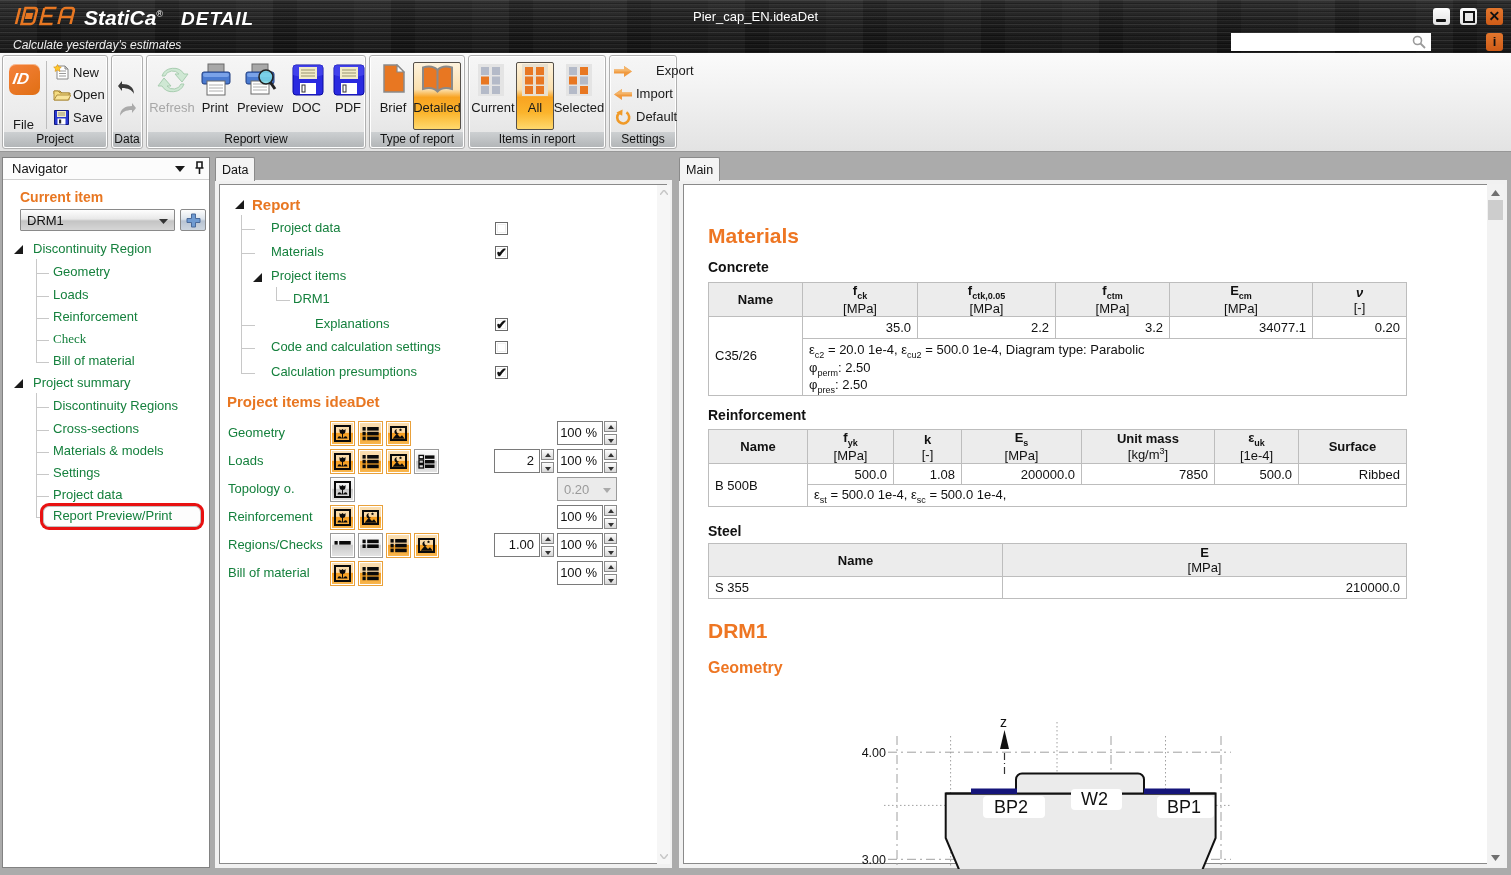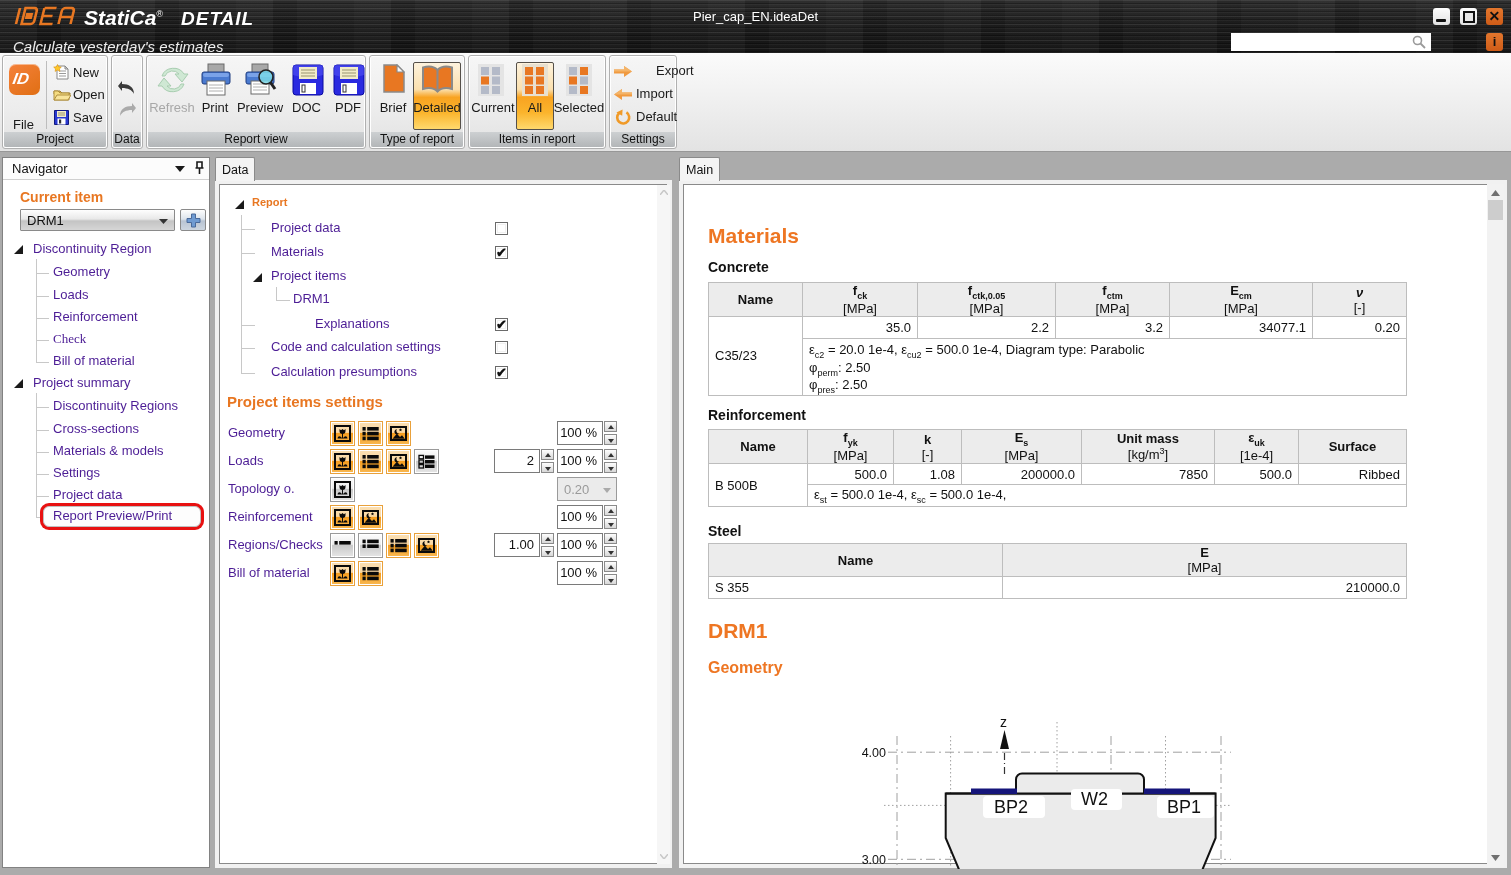--- a/index.html
+++ b/index.html
@@ -11,21 +11,21 @@
 #titlebar { position:absolute; left:0; top:0; width:1511px; height:53px;
   background:
     repeating-linear-gradient(90deg, rgba(255,255,255,0.030) 0 37px, rgba(0,0,0,0.05) 37px 61px, rgba(255,255,255,0.015) 61px 118px),
     repeating-linear-gradient(180deg, rgba(255,255,255,0.085) 0 1px, rgba(0,0,0,0) 1px 3px, rgba(0,0,0,0.30) 3px 4px, rgba(255,255,255,0.04) 4px 5px, rgba(0,0,0,0) 5px 7px, rgba(0,0,0,0.18) 7px 8px),
     linear-gradient(180deg,#2c2c2c 0%,#1d1d1d 45%,#141414 100%);
   color:#fff; }
 #logo { position:absolute; left:13px; top:7px; font-style:italic; font-weight:bold; }
 #statica { position:absolute; left:84px; top:6px; color:#fff; font-size:21px; font-style:italic; font-weight:bold; }
 #statica sup { font-size:9px; font-weight:normal; }
 #detail { position:absolute; left:181px; top:8px; color:#fff; font-size:19px; font-style:italic; font-weight:bold; letter-spacing:1px; }
-#tagline { position:absolute; left:13px; top:38px; font-style:italic; font-size:15px; color:#eee; }
+#tagline { position:absolute; left:13px; top:38px; font-style:italic; font-size:12px; color:#eee; }
 #doctitle { position:absolute; left:0; right:0; top:9px; text-align:center; font-size:13px; color:#fff; }
 .winbtn { position:absolute; top:8px; width:17px; height:17px; border-radius:3px; background:linear-gradient(#fdfdfd,#e2e2e2); }
 #btnmin { left:1433px; } #btnmax { left:1460px; }
 #btnmin::after { content:""; position:absolute; left:3px; top:11px; width:10px; height:3px; background:#111; border-radius:1px; }
 #btnmax::after { content:""; position:absolute; left:3px; top:3px; width:8px; height:8px; border:2px solid #111; background:#e8e8e8; }
 #btnclose { left:1486px; background:linear-gradient(#e2762d,#cf5c17); }
 #btnclose::after { content:"✕"; position:absolute; left:2.5px; top:0px; color:#111; font-size:14px; font-weight:bold; }
 #searchbox { position:absolute; left:1231px; top:33px; width:200px; height:18px; background:#fff; }
 #searchzoom { position:absolute; left:1412px; top:35px; }
 #infobtn { position:absolute; left:1486px; top:33px; width:17px; height:18px; background:linear-gradient(#e2762d,#cf5c17); color:#111; font-weight:bold; font-size:13px; text-align:center; line-height:18px; border-radius:3px; }
@@ -42,21 +42,21 @@
 .icon { position:absolute; }
 #nav { position:absolute; left:2px; top:157px; width:208px; height:711px; background:#fff; border:1px solid #828282; }
 #navhead { position:absolute; left:0; top:0; right:0; height:22px; background:#fcfcfc; border-bottom:1px solid #d0d0d0; }
 #navhead .t { position:absolute; left:9px; top:3px; font-size:13px; color:#111; }
 
 .pouter { position:absolute; top:157px; height:711px; }
 .ptab { position:absolute; left:0; top:0; height:24px; background:#f4f4f4; border:1px solid #8a8a8a; border-bottom:none; border-radius:2px 2px 0 0; font-size:12.5px; color:#111; padding:5px 6px 0 6px; z-index:2; }
 .ppage { position:absolute; left:0; right:0; top:23px; bottom:0; background:#f1f1f1; }
 .pinner { position:absolute; left:4px; top:27px; border:1px solid #8a8a8a; background:#fff; }
 .pwrap { position:absolute; left:-4px; top:-3px; }
-.titem { position:absolute; font-size:13px; color:#4c1d95; white-space:nowrap; }
+.titem { position:absolute; font-size:13px; color:#15803d; white-space:nowrap; }
 .orange { color:#e87722; font-weight:bold; }
 
 
 .cb { position:absolute; width:13px; height:13px; border:1px solid #6a6a6a; background:#fff; box-shadow:inset 0 0 0 1px #fff, inset 0 0 0 2px #f0f0f0; }
 .cb.ck::after { content:"✔"; position:absolute; left:0px; top:-2px; font-size:13px; font-weight:bold; color:#111; }
 
 
 .tbtn { position:absolute; width:25px; height:25px; border:1px solid #e9a13b; background:linear-gradient(180deg,#fbdfb2 0%,#fbd9a4 45%,#f59d1f 50%,#f8b954 100%); box-shadow:inset 0 0 0 1px #fff; }
 .tbtn.gray { border-color:#9a9a9a; background:linear-gradient(180deg,#fdfdfd 0%,#ececec 45%,#c9c9c9 50%,#e6e6e6 100%); }
 
@@ -363,21 +363,21 @@
             <path d="M0 5 L4 0 L8 5" fill="none" stroke="#c8c8c8" stroke-width="1.5"></path>
           </svg>
     <svg class="abs" style="left:3px; bottom:5px;" width="8" height="5" viewBox="0 0 8 5">
             <path d="M0 0 L4 5 L8 0" fill="none" stroke="#c8c8c8" stroke-width="1.5"></path>
           </svg>
   </div>
 
   <svg class="abs" style="left:19px; top:18px;" width="9" height="9" viewBox="0 0 9 9">
           <path d="M9 0 V9 H0 Z" fill="#1a1a1a"></path>
         </svg>
-  <div class="abs orange" style="left:36px; top:14px; font-size:11px;">Report</div>
+  <div class="abs orange" style="left:36px; top:14px; font-size:15px;">Report</div>
   <div class="abs" style="left:25px; top:33px; width:1px; height:158px; background:#c8c8c8;"></div>
   <div class="abs" style="left:25px; top:47px; width:14px; height:1px; background:#c8c8c8;"></div>
   <div class="titem" style="left:55px; top:38px;">Project data</div>
   <div class="cb" style="left:279px; top:40px;"></div>
   <div class="abs" style="left:25px; top:71px; width:14px; height:1px; background:#c8c8c8;"></div>
   <div class="titem" style="left:55px; top:62px;">Materials</div>
   <div class="cb ck" style="left:279px; top:64px;"></div>
   <svg class="abs" style="left:37px; top:91px;" width="9" height="9" viewBox="0 0 9 9">
           <path d="M9 0 V9 H0 Z" fill="#1a1a1a"></path>
         </svg>
@@ -387,21 +387,21 @@
   <div class="titem" style="left:77px; top:109px;">DRM1</div>
   <div class="abs" style="left:25px; top:143px; width:14px; height:1px; background:#c8c8c8;"></div>
   <div class="titem" style="left:55px; top:134px;margin-left:44px;">Explanations</div>
   <div class="cb ck" style="left:279px; top:136px;"></div>
   <div class="abs" style="left:25px; top:166px; width:14px; height:1px; background:#c8c8c8;"></div>
   <div class="titem" style="left:55px; top:157px;">Code and calculation settings</div>
   <div class="cb" style="left:279px; top:159px;"></div>
   <div class="abs" style="left:25px; top:191px; width:14px; height:1px; background:#c8c8c8;"></div>
   <div class="titem" style="left:55px; top:182px;">Calculation presumptions</div>
   <div class="cb ck" style="left:279px; top:184px;"></div>
-  <div class="abs orange" style="left:11px; top:211px; font-size:15px;">Project items settings</div>
+  <div class="abs orange" style="left:11px; top:211px; font-size:15px;">Project items ideaDet</div>
 
   <div class="titem" style="left:12px; top:243px;">Geometry</div>
   <div class="titem" style="left:12px; top:271px;">Loads</div>
   <div class="titem" style="left:12px; top:299px;">Topology o.</div>
   <div class="titem" style="left:12px; top:327px;">Reinforcement</div>
   <div class="titem" style="left:12px; top:355px;">Regions/Checks</div>
   <div class="titem" style="left:12px; top:383px;">Bill of material</div>
   <div id="settingsrows">
 
     <div class="tbtn" style="left:114px; top:239px;"><svg width="17" height="17" style="margin:3px">
@@ -570,21 +570,21 @@
     <tbody>
             <tr style="height:34px;">
       <th>Name</th>
       <th>f<sub>ck</sub><br><span style="font-weight:normal">[MPa]</span></th>
       <th>f<sub>ctk,0.05</sub><br><span style="font-weight:normal">[MPa]</span></th>
       <th>f<sub>ctm</sub><br><span style="font-weight:normal">[MPa]</span></th>
       <th>E<sub>cm</sub><br><span style="font-weight:normal">[MPa]</span></th>
       <th><i>ν</i><br><span style="font-weight:normal">[-]</span></th>
     </tr>
     <tr style="height:22px;">
-      <td rowspan="2" style="text-align:left;">C35/23</td>
+      <td rowspan="2" style="text-align:left;">C35/26</td>
       <td class="num">35.0</td>
               <td class="num">2.2</td>
               <td class="num">3.2</td>
               <td class="num">34077.1</td>
               <td class="num">0.20</td>
     </tr>
     <tr style="height:56px;">
       <td colspan="5" style="vertical-align:top; padding-top:3px;">
         ε<sub>c2</sub> = 20.0 1e-4, ε<sub>cu2</sub> = 500.0 1e-4, Diagram type: Parabolic<br>
         φ<sub>perm</sub>: 2.50<br>

